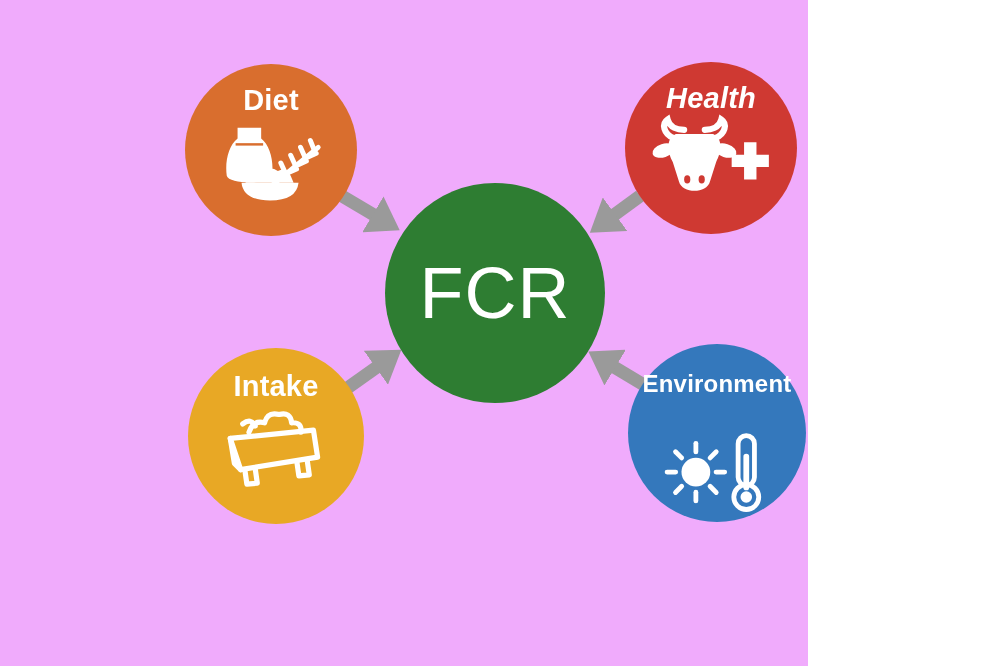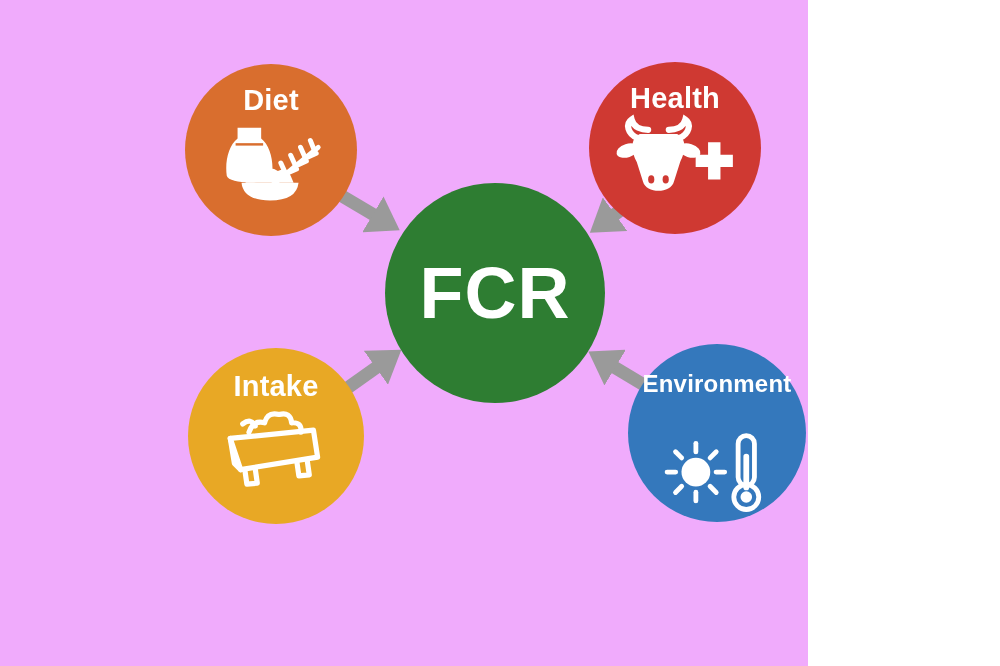--- a/index.html
+++ b/index.html
@@ -36,39 +36,39 @@
     letter-spacing: 0.2px;
     text-align: center;
     white-space: nowrap;
   }
   .node-icon { display: block; }
 
   #node-diet        { left: 185px; top: 64px;  width: 172px; height: 172px; }
   #node-diet .node-label { margin-top: 20px; font-size: 29px; }
   #node-diet .node-icon  { width: 118px; height: 104px; margin-top: -2px; }
 
-  #node-health      { left: 589px; top: 62px;  width: 172px; height: 172px; }
+  #node-health      { left: 625px; top: 62px;  width: 172px; height: 172px; font-style: italic; }
   #node-health .node-label { margin-top: 20px; font-size: 29px; }
   #node-health .node-icon  { width: 124px; height: 104px; margin-top: -2px; }
 
   #node-intake      { left: 188px; top: 348px; width: 176px; height: 176px; }
   #node-intake .node-label { margin-top: 22px; font-size: 29px; text-align: right; }
   #node-intake .node-icon  { width: 126px; height: 104px; margin-top: -2px; }
 
   #node-environment { left: 628px; top: 344px; width: 178px; height: 178px; gap: 28px; }
   #node-environment .node-label { margin-top: 26px; font-size: 24px; }
   #node-environment .node-icon  { width: 122px; height: 104px; margin-top: 0px; }
 
   #center-fcr {
     left: 385px; top: 183px;
     width: 220px; height: 220px;
     justify-content: center;
   }
   .center-label {
-    font-weight: bold;
+    font-weight: normal;
     font-size: 72px;
     letter-spacing: 1px;
     line-height: 1;
   }
 
   .caption {
     position: absolute;
     left: 0;
     top: 568px;
     width: 1000px;

